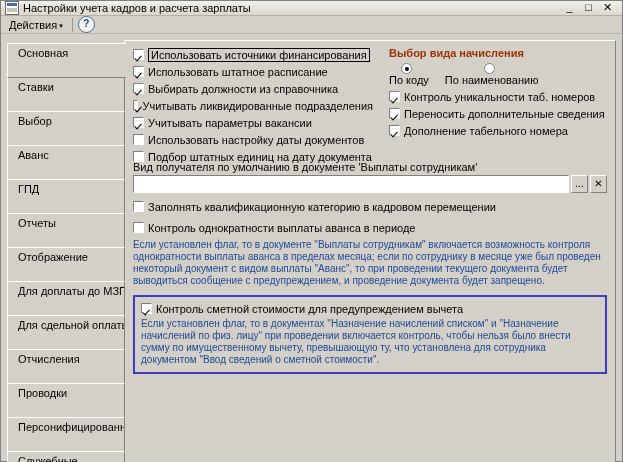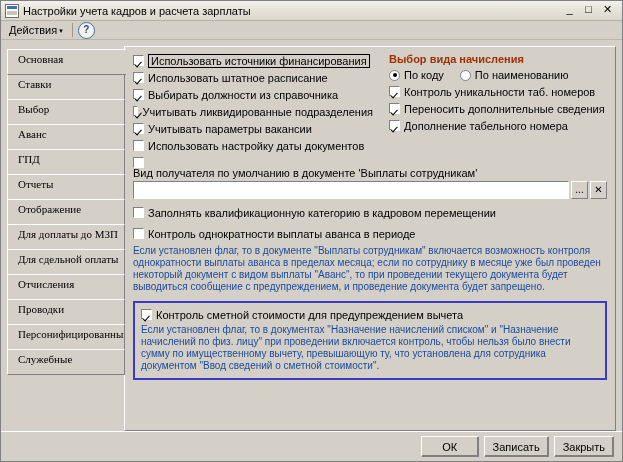--- a/index.html
+++ b/index.html
@@ -130,35 +130,34 @@
   }
   
   .tabs {
     width: 118px;
     padding-top: 3px;
     box-sizing: border-box;
     position: relative;
     z-index: 2;
   }
   .tab {
-    height: 26px;
+    height: 35px;
     line-height: 18px;
     font-size: 11px;
     padding-left: 10px;
     background: #d4d0c8;
     border: 1px solid #ffffff;
     border-right-color: #808080;
     border-bottom-color: #808080;
     margin-bottom: -1px;
     box-sizing: border-box;
     cursor: default;
     white-space: nowrap;
     overflow: hidden;
     color: #000;
-    font-family: Liberation Serif, serif;
   }
   .tab.active {
     background: #d4d0c8;
     border-right: none;
     font-weight: normal;
     width: 119px;
     border-top: 1px solid #ffffff;
     border-left: 1px solid #ffffff;
     border-bottom: 1px solid #808080;
     position: relative;
@@ -255,21 +254,21 @@
     margin-bottom: 4px;
     white-space: nowrap;
   }
   .radio-row {
     display: flex;
     align-items: center;
     margin-bottom: 3px;
     font-size: 11px;
     white-space: nowrap;
   }
-  .radio-row .rb-item { margin-right: 16px; display: flex; align-items: center; }
+  .radio-row .rb-item { margin-right: 16px; display: flex; align-items: center; flex-direction: column; }
   
   .mid {
     position: absolute;
     left: 8px;
     top: 120px;
     right: 8px;
   }
   .field-label {
     font-size: 11px;
     color: #000;
@@ -413,20 +412,21 @@
         <div class="row">
           <span class="cb checked"></span>
           <span class="lbl">Учитывать параметры вакансии</span>
         </div>
         <div class="row">
           <span class="cb"></span>
           <span class="lbl">Использовать настройку даты документов</span>
         </div>
         <div class="row">
           <span class="cb"></span>
+          <span class="lbl">Подбор штатных единиц на дату документа</span>
         </div>
       </div>
 
       <div class="col-right">
         <div class="section-title">Выбор вида начисления</div>
         <div class="radio-row">
           <span class="rb-item">
             <span class="rb checked"></span>
             <span>По коду</span>
           </span>

